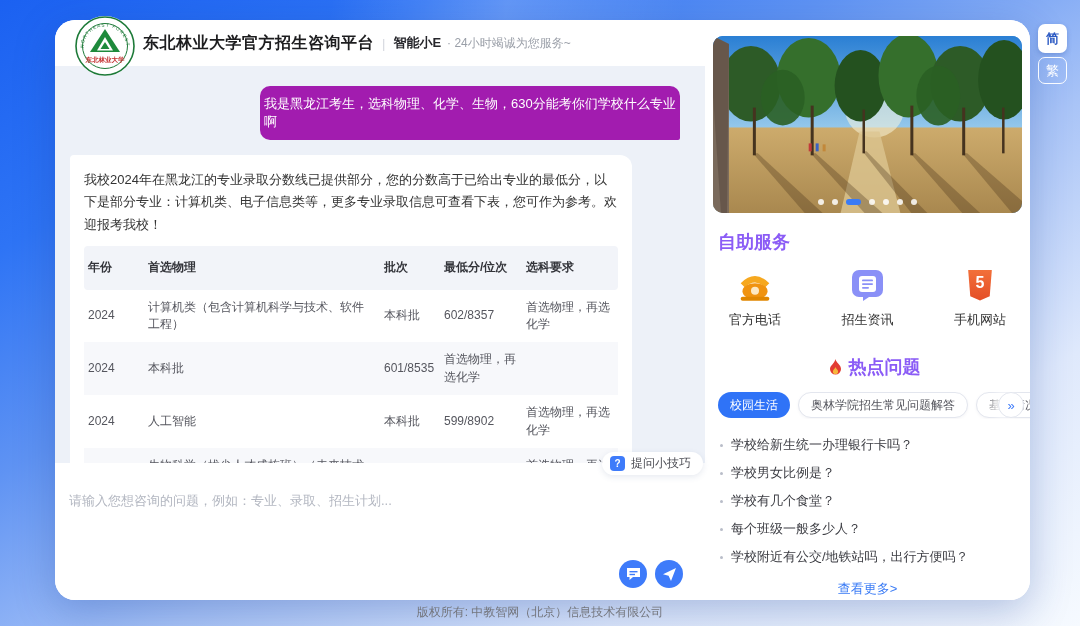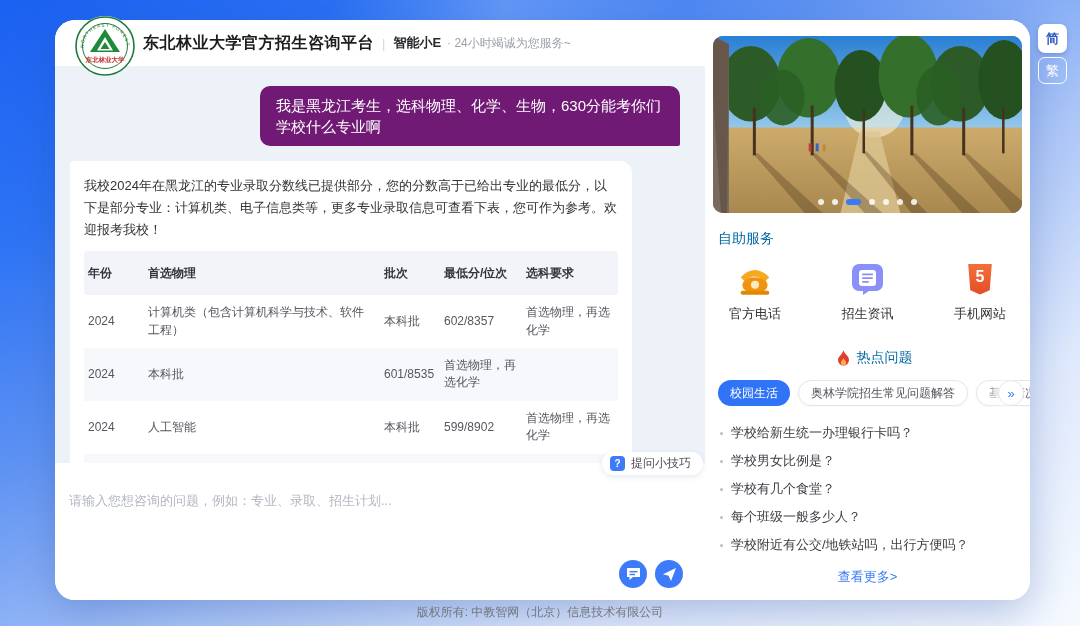--- a/index.html
+++ b/index.html
@@ -17,22 +17,22 @@
   .chat-header { position:absolute; top:0; left:0; right:0; height:46px; background:#fff;
     display:flex; align-items:center; padding-left:88px; z-index:3; }
   .chat-title { font-size:16px; font-weight:bold; color:#1d1d1f; letter-spacing:.5px; }
   .chat-divider { color:#d4d7de; margin:0 8px; font-size:13px; }
   .bot-name { font-size:13px; font-weight:bold; color:#26262b; }
   .tagline { font-size:12px; color:#9a9fa8; margin-left:6px; }
 
   .chat-scroll { position:absolute; top:42px; left:0; right:0; height:401px; background:#edf1f8; overflow:hidden; }
 
   .user-row { display:flex; justify-content:flex-end; padding:24px 25px 0 0; }
-  .user-bubble { background:#701a75; color:#fff; font-size:15px; line-height:1.4;
-    padding:9px 16px; border-radius:10px 10px 2px 10px; max-width:420px; }
+  .user-bubble { background:#a21caf; color:#fff; font-size:13px; line-height:1.4;
+    padding:9px 4px; border-radius:10px 10px 2px 10px; max-width:420px; }
 
   .bot-bubble { margin:15px 18px 0 15px; width:562px; background:#fff; border-radius:4px 12px 12px 12px;
     padding:14px 14px 0 14px; }
   .bot-intro { font-size:13px; color:#333; line-height:1.7; }
 
   .table { margin-top:10px; font-size:12px; }
   .t-row, .t-head, .t-partial { display:grid; grid-template-columns:50px 1fr 50px 72px 88px; column-gap:10px;
     align-items:center; padding:0 4px; }
   .t-head { background:#f2f4f9; border-radius:4px; min-height:44px; font-weight:bold; color:#33343a; }
   .t-head .t-cell { padding:6px 0; }
@@ -55,21 +55,21 @@
 
   
   .sidebar { position:absolute; left:650px; top:0; width:325px; height:580px; background:#fff; }
   .carousel { position:relative; margin:16px auto 0; width:309px; height:177px; border-radius:10px;
     overflow:hidden; background:#2a7fd4; }
   .carousel svg { display:block; width:100%; height:100%; }
   .dots { position:absolute; left:0; right:0; bottom:8px; display:flex; justify-content:center; gap:8px; }
   .dot { width:6px; height:6px; border-radius:3px; background:rgba(255,255,255,.85); cursor:pointer; }
   .dot.active { width:15px; background:#3a7bf5; }
 
-  .section-title { font-size:14px; font-weight:normal; color:#0369a1; padding-left:13px; }
+  .section-title { font-size:18px; font-weight:bold; color:#8b5cf6; padding-left:13px; }
   .services-title { margin-top:17px; }
   .services-row { display:flex; justify-content:space-between; padding:14px 22px 0 22px; }
   .service-item { display:flex; flex-direction:column; align-items:center; cursor:pointer; width:56px; }
   .service-icon { width:36px; height:34px; display:flex; align-items:center; justify-content:center; }
   .service-label { margin-top:9px; font-size:13px; color:#333; white-space:nowrap; }
   .html5-shield { width:27px; height:31px; background:linear-gradient(#f2703a,#e44d26);
     clip-path:polygon(6% 0,94% 0,86% 86%,50% 100%,14% 86%); display:flex; align-items:center;
     justify-content:center; color:#fff; font-size:16px; font-weight:bold; padding-bottom:4px; }
 
   .hot-title-row { display:flex; align-items:center; margin-top:26px; padding-left:13px;justify-content:center; }

